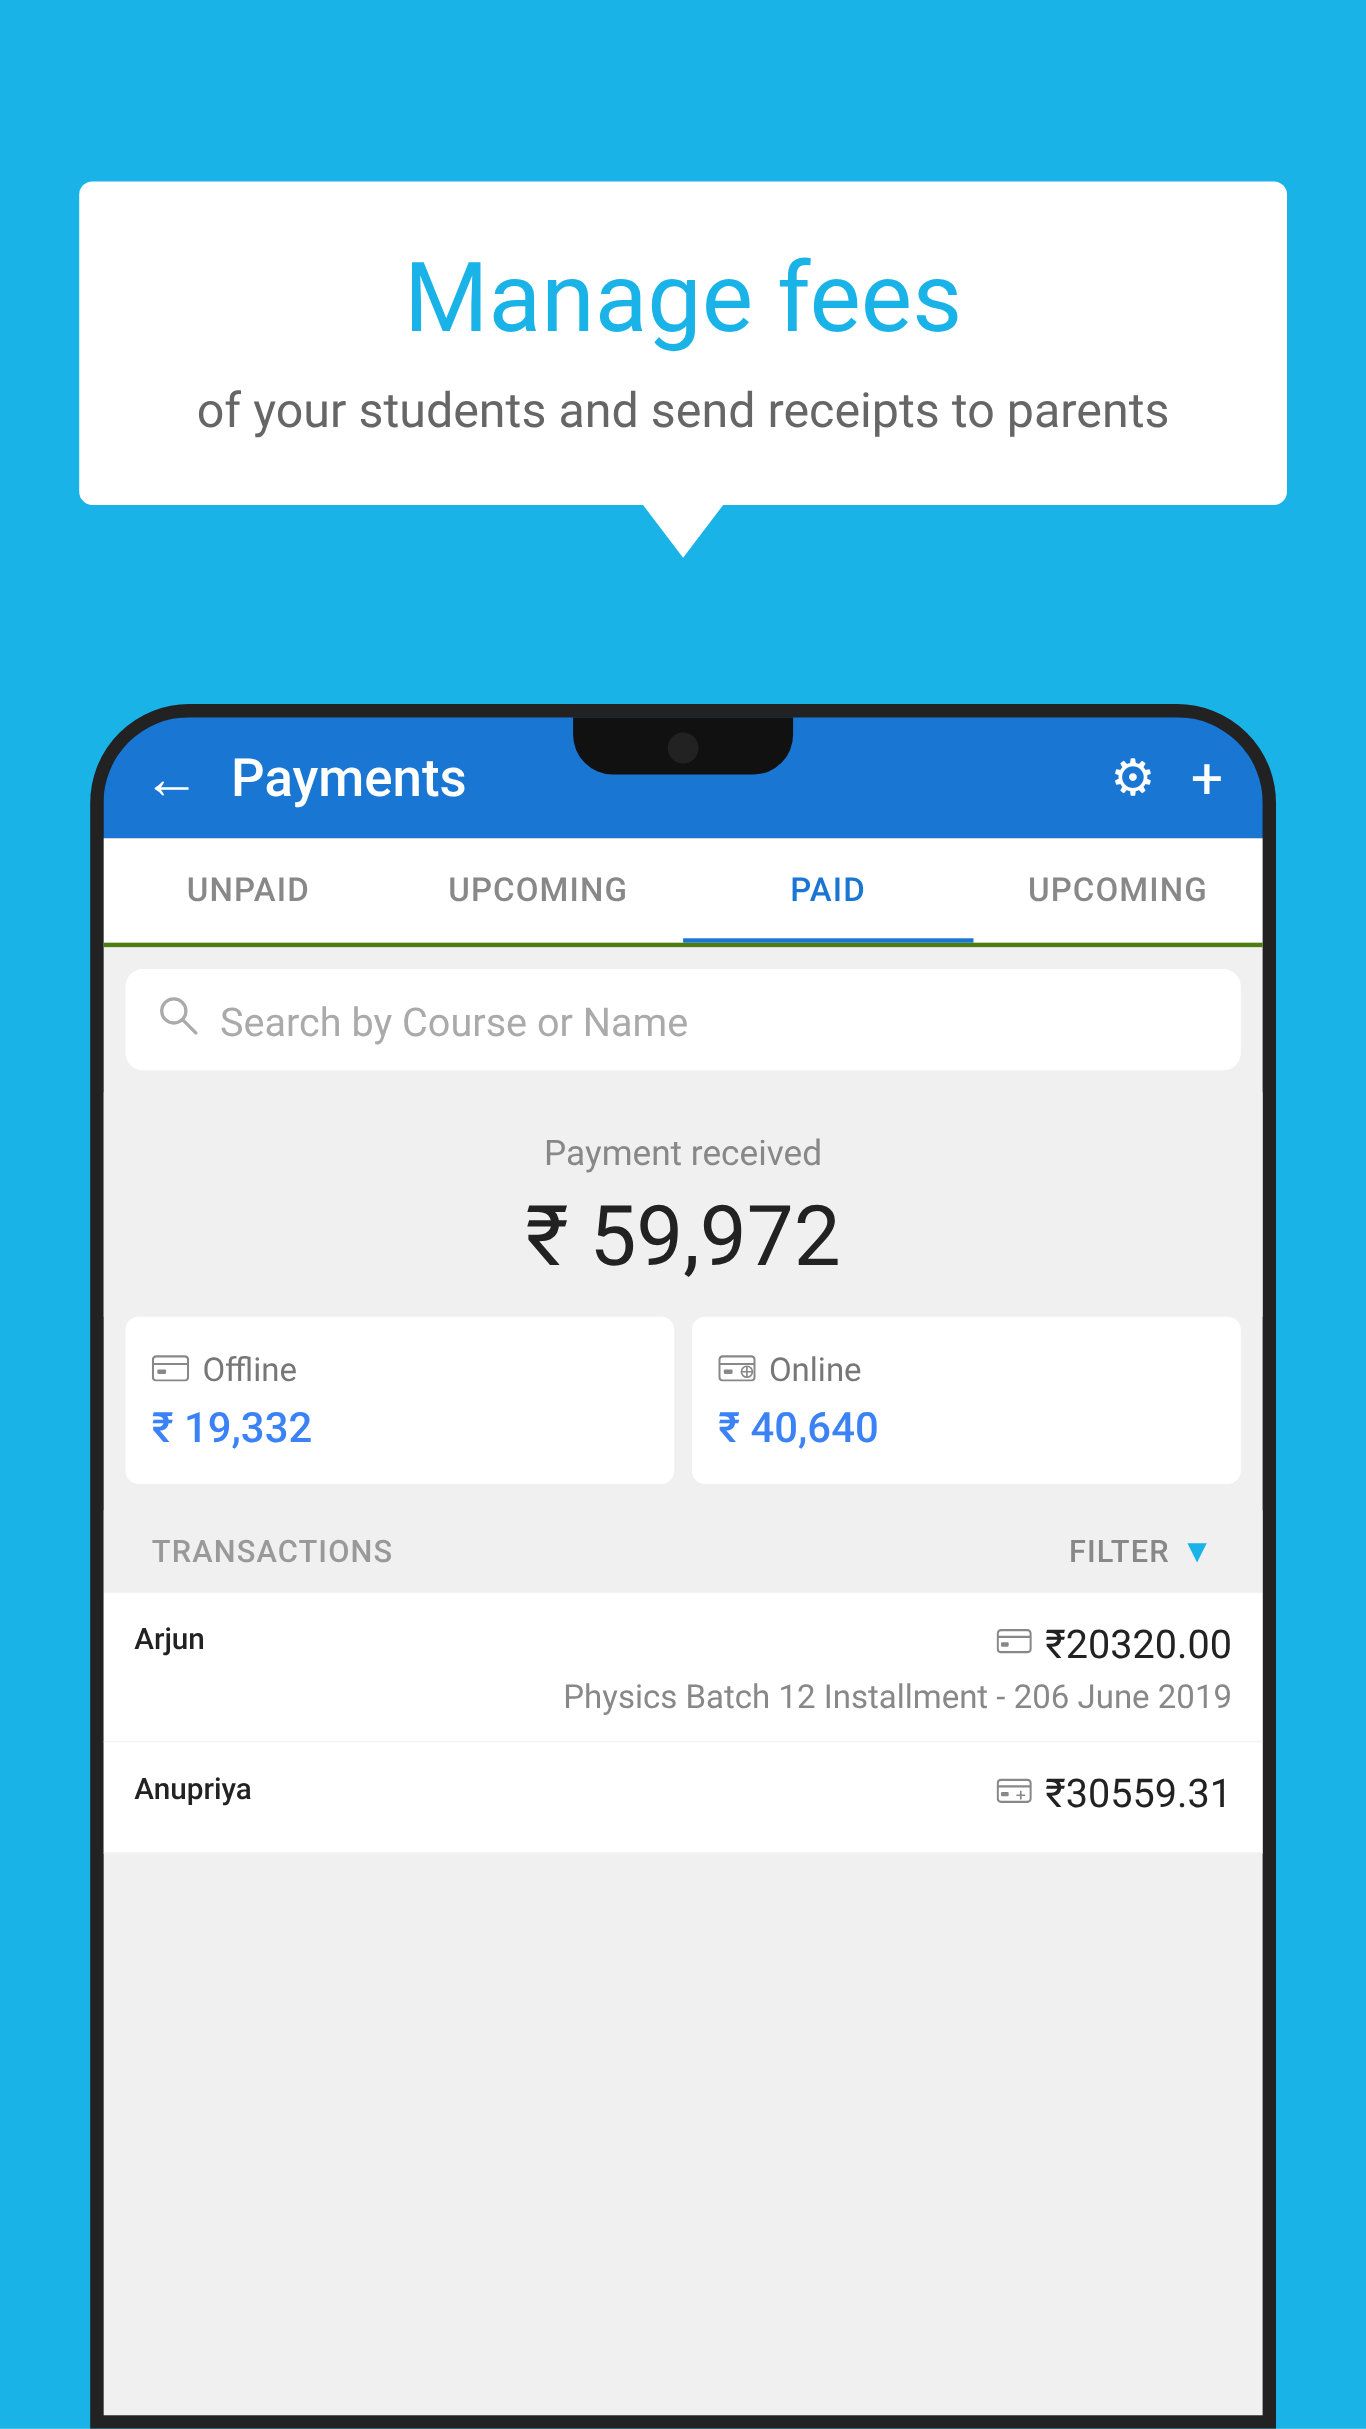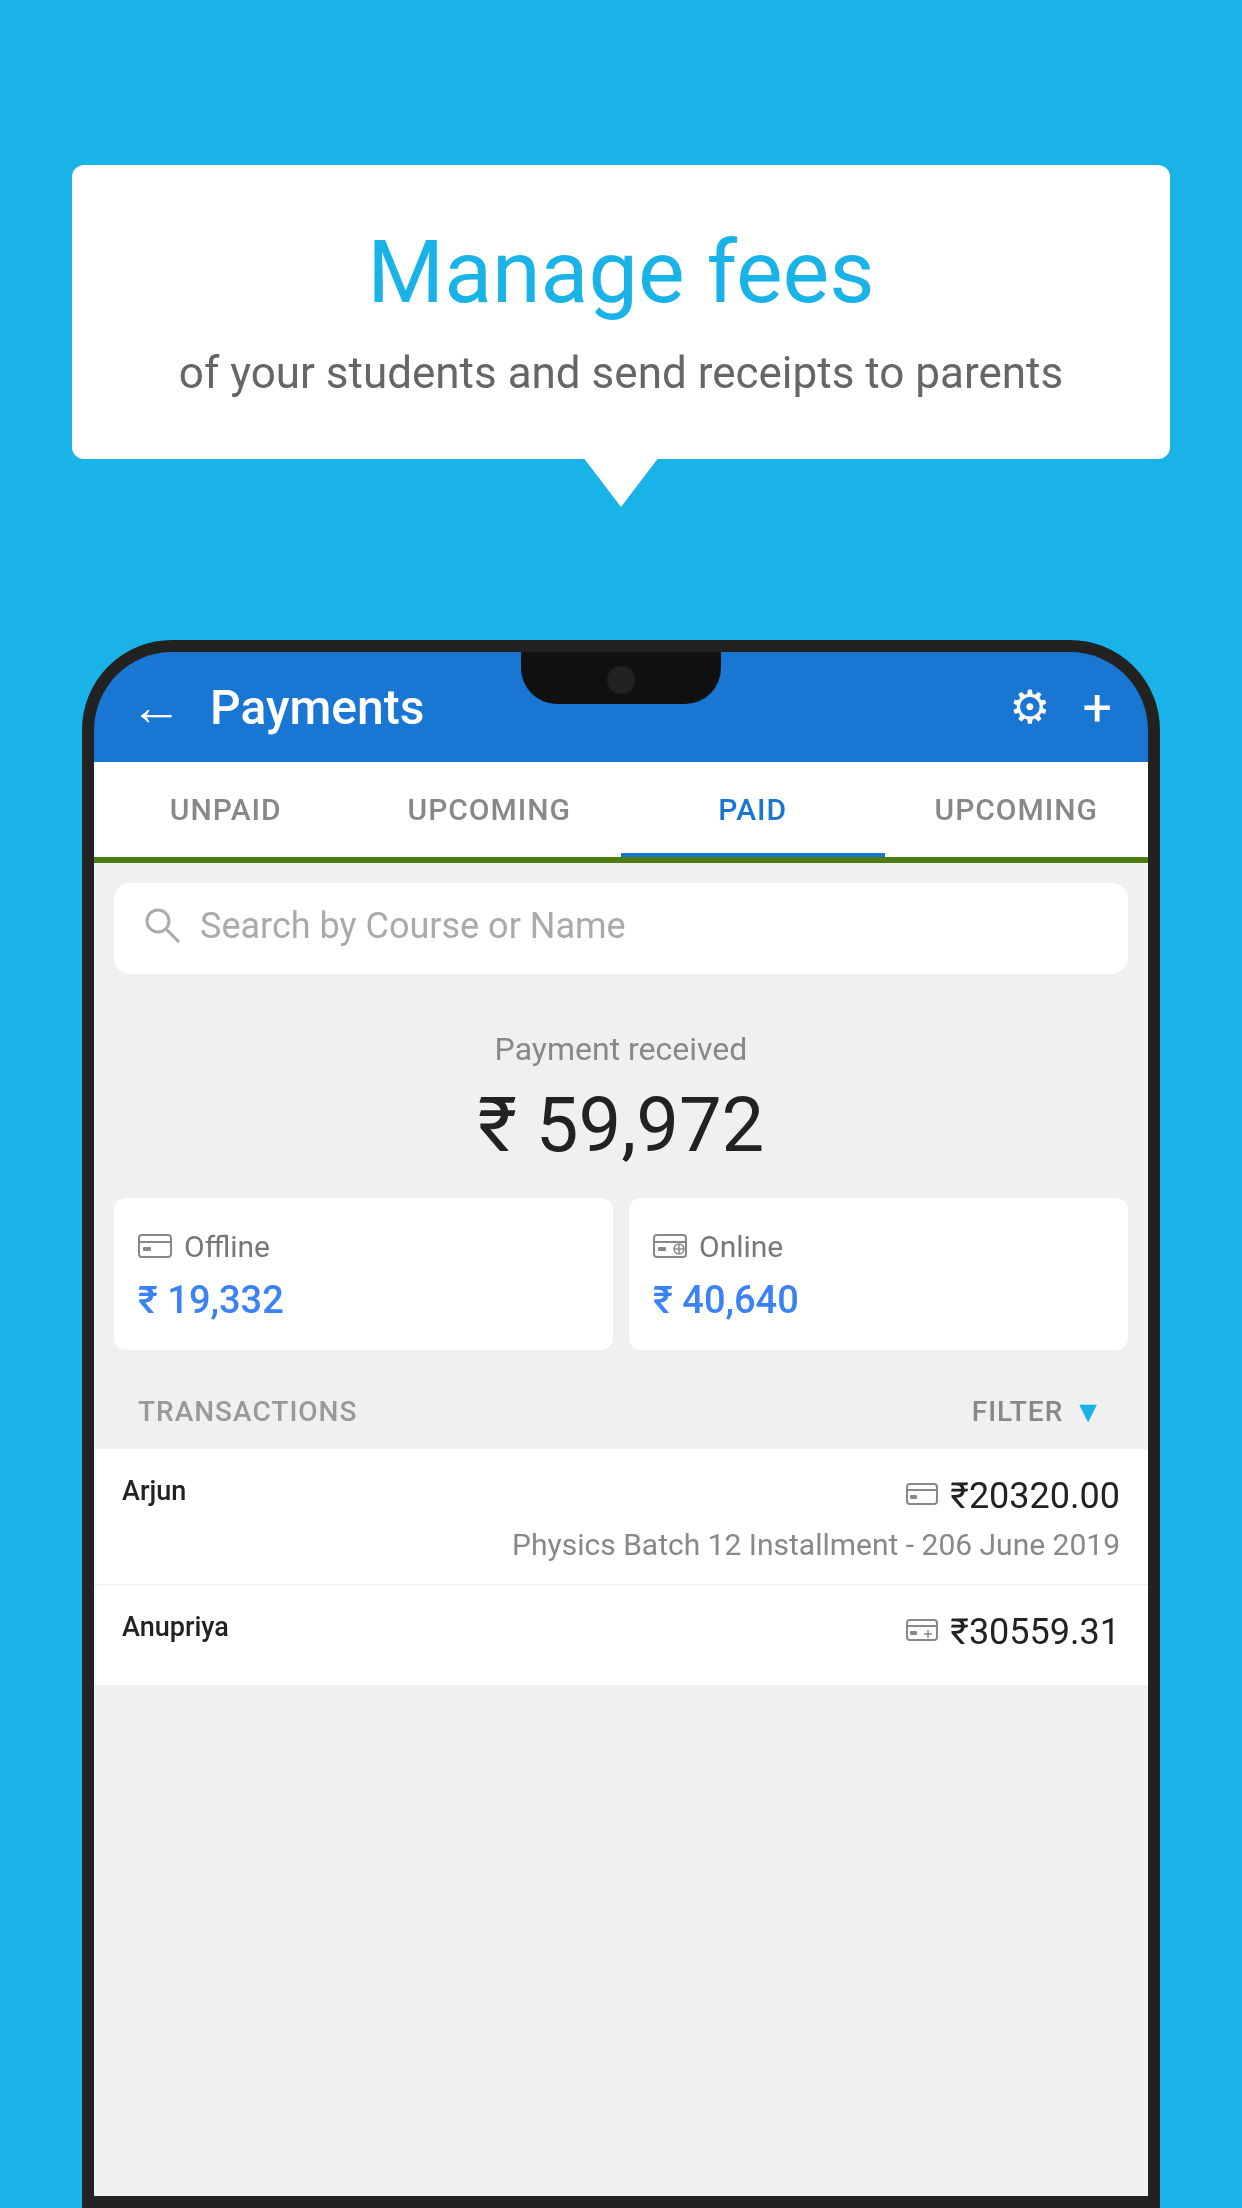--- a/index.html
+++ b/index.html
@@ -188,21 +188,21 @@
     .plus-btn {
       color: white;
       font-size: 52px;
       cursor: pointer;
     }
 
     
     .tabs {
       background: white;
       display: flex;
-      border-bottom: 6px solid #4d7c0f;
+      border-bottom: 4px solid #4d7c0f;
     }
 
     .tab {
       flex: 1;
       text-align: center;
       padding: 30px 8px;
       font-size: 30px;
       font-weight: 500;
       color: #888;
       cursor: pointer;
@@ -230,21 +230,21 @@
       flex: 1;
       overflow: hidden;
     }
 
     
     .search-bar {
       background: white;
       margin: 20px 20px;
       border-radius: 16px;
       display: flex;
-      align-items: flex-start;
+      align-items: flex-end;
       padding: 22px 28px;
     }
 
     .search-icon-wrap {
       color: #999;
       font-size: 38px;
       margin-right: 20px;
     }
 
     .search-placeholder {

